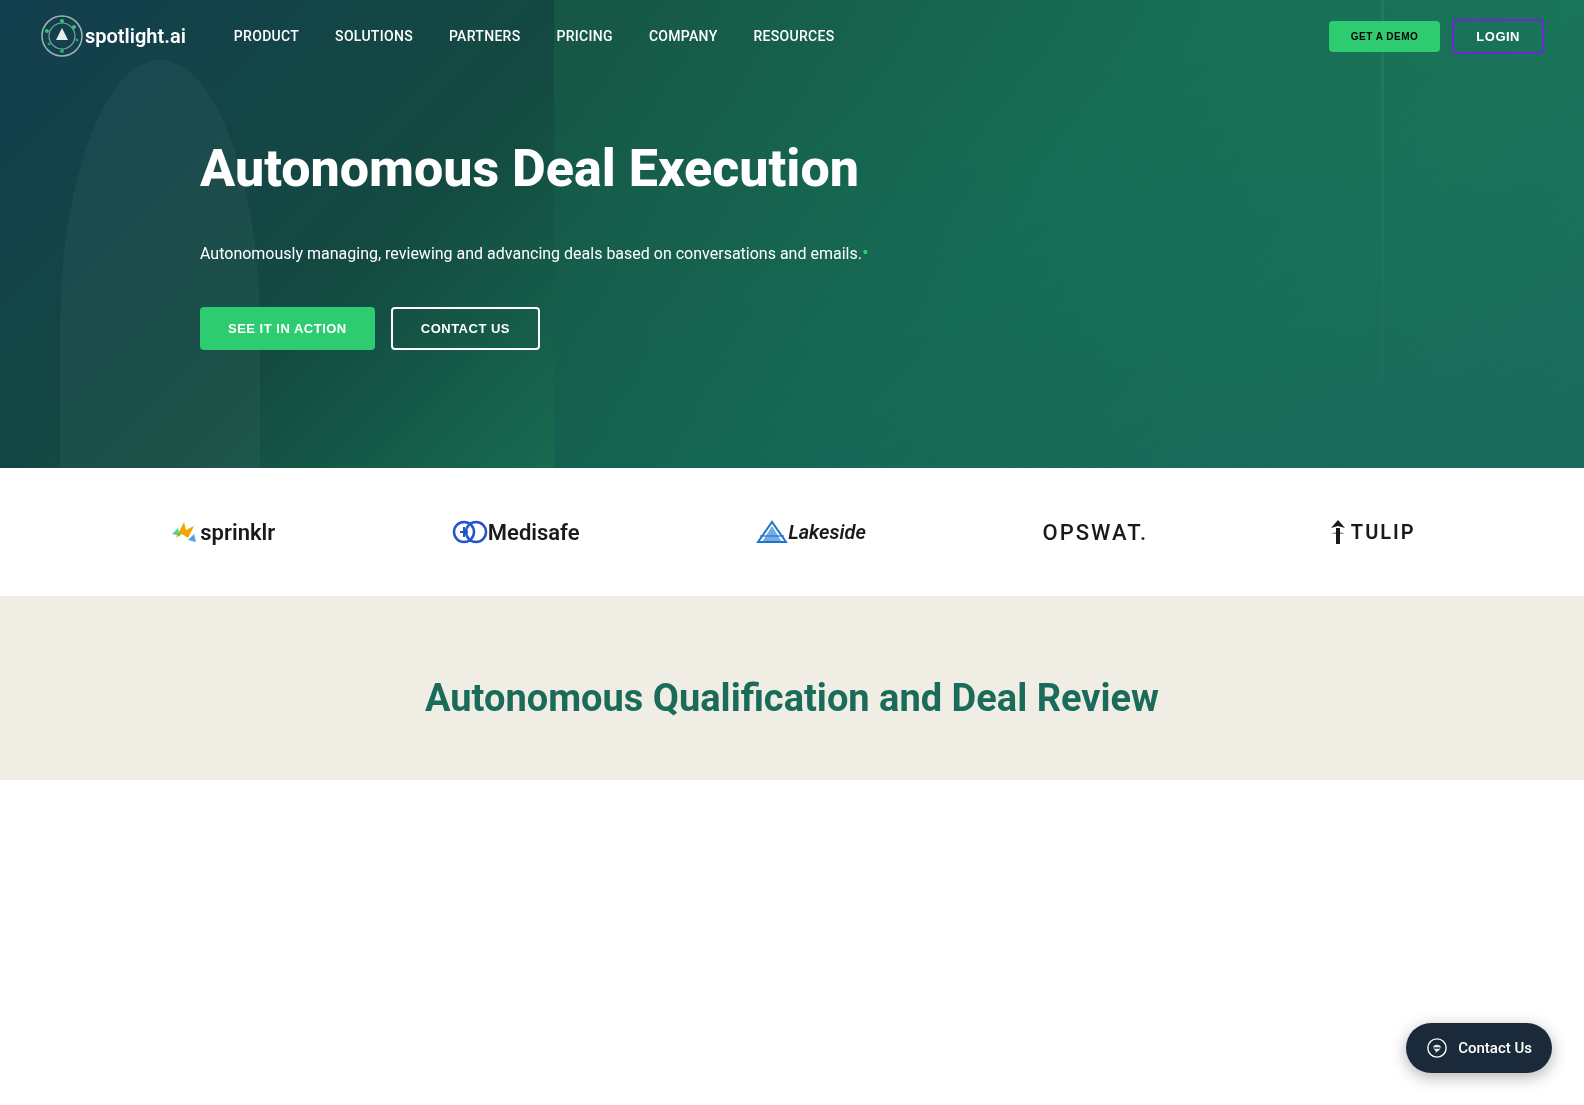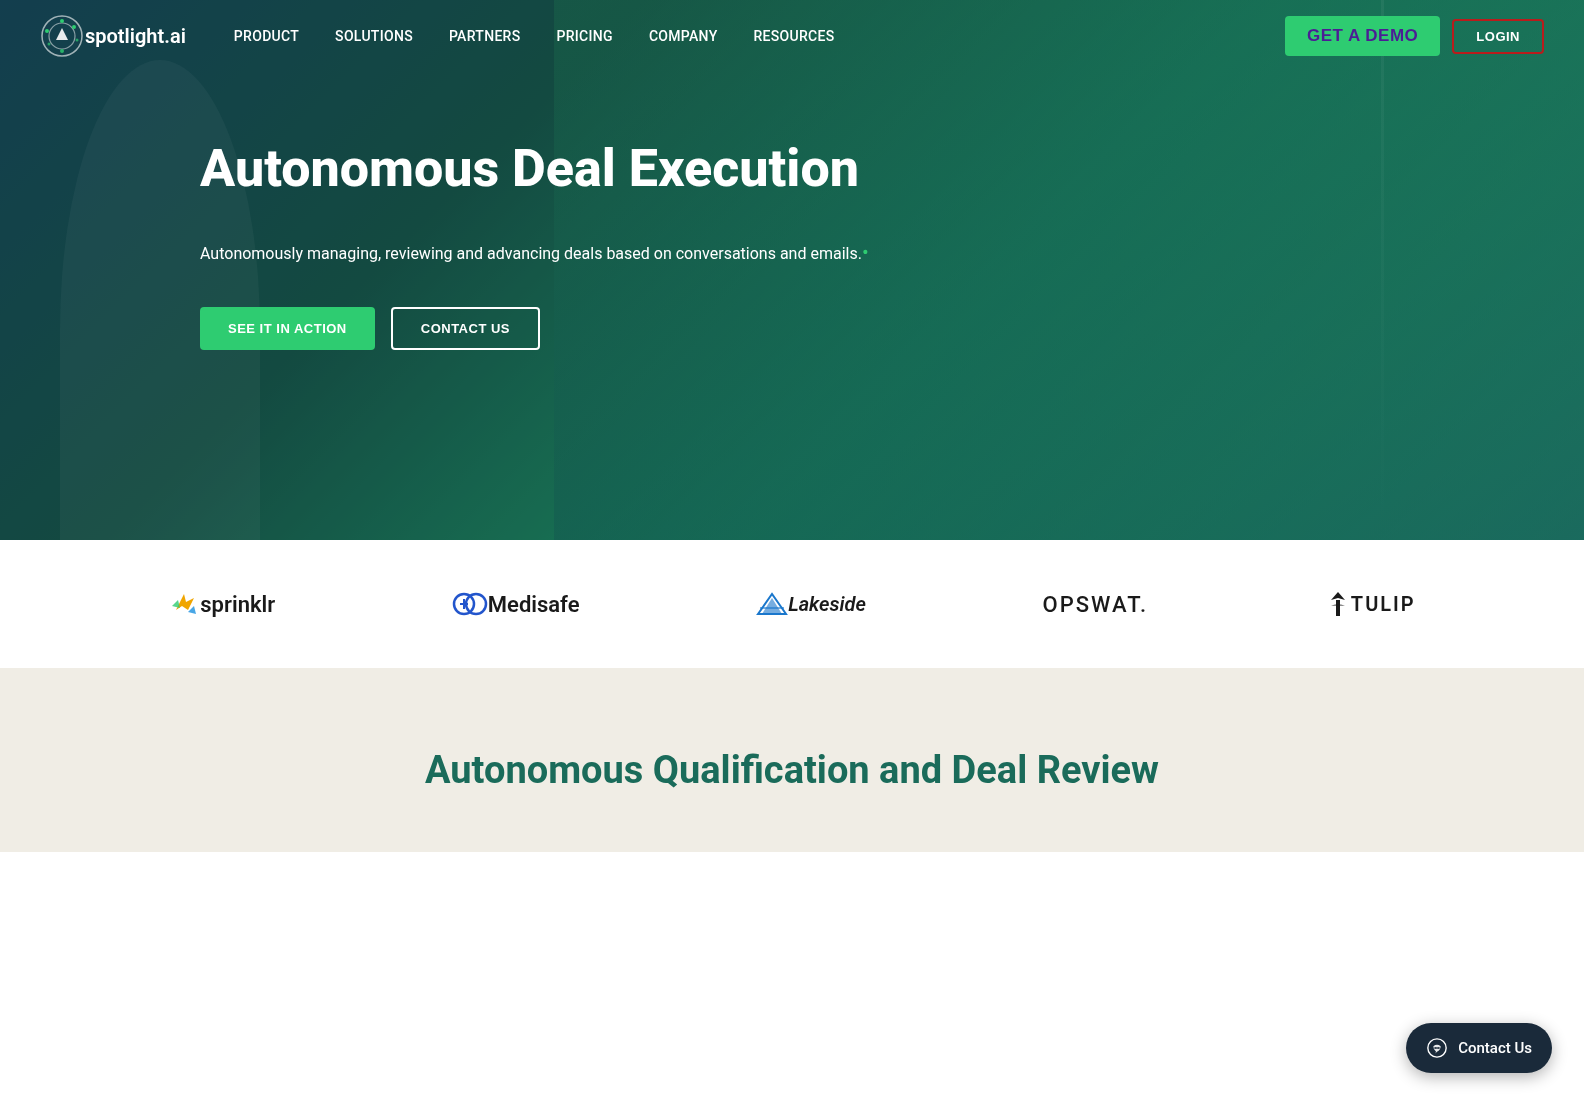--- a/index.html
+++ b/index.html
@@ -47,48 +47,48 @@
       text-transform: uppercase;
       letter-spacing: 0.3px;
     }
     .navbar-actions {
       display: flex;
       align-items: center;
       gap: 12px;
     }
     .btn-demo {
       background: #2ecc71;
-      color: #4c1d95;
+      color: #000000;
       border: none;
       padding: 10px 22px;
       border-radius: 4px;
-      font-size: 17px;
+      font-size: 10px;
       font-weight: 700;
       cursor: pointer;
       letter-spacing: 0.5px;
       text-transform: uppercase;
     }
     .btn-login {
       background: transparent;
       color: white;
-      border: 2px solid #b91c1c;
+      border: 2px solid #6d28d9;
       padding: 8px 22px;
       border-radius: 4px;
       font-size: 13px;
       font-weight: 700;
       cursor: pointer;
       letter-spacing: 0.5px;
       text-transform: uppercase;
     }
 
     
     .hero {
       position: relative;
       width: 100%;
-      height: 540px;
+      height: 468px;
       overflow: hidden;
     }
     .hero-bg {
       position: absolute;
       inset: 0;
       background: linear-gradient(135deg, #1a4a5e 0%, #1a5c4a 30%, #22a86e 60%, #2ec47a 80%, #3dd68a 100%);
     }
     .hero-bg-overlay {
       position: absolute;
       inset: 0;

